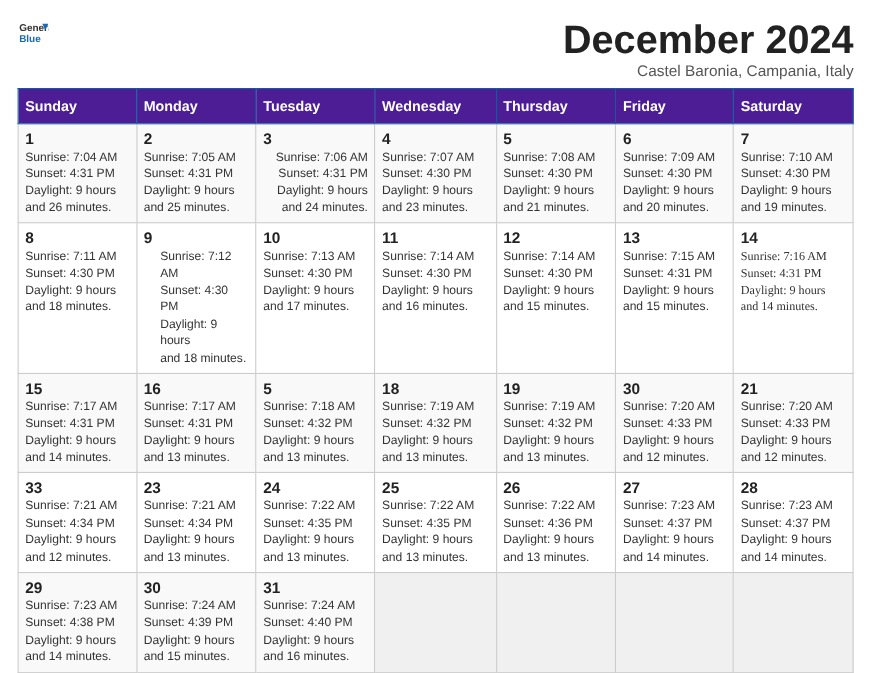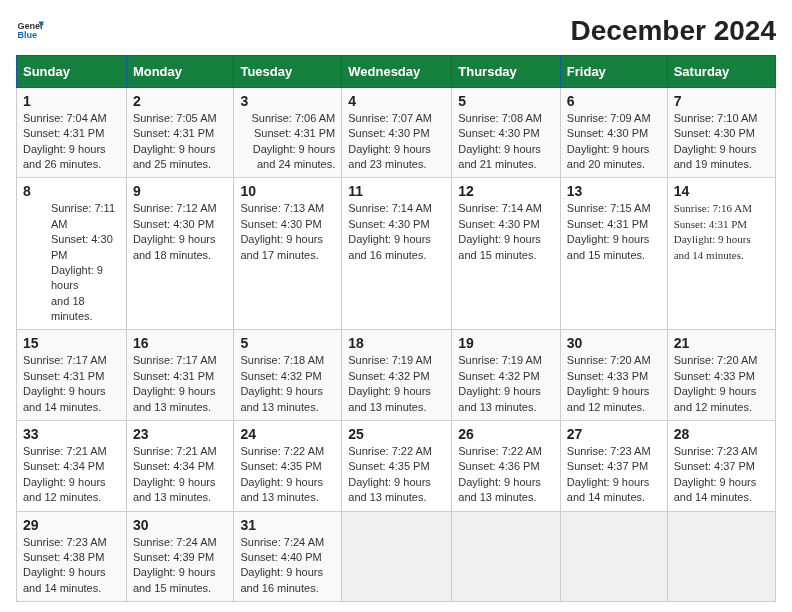--- a/index.html
+++ b/index.html
@@ -22,36 +22,36 @@
       gap: 4px;
     }
     .logo-icon {
       width: 28px;
       height: 28px;
     }
     .title-area {
       text-align: right;
     }
     .main-title {
-      font-size: 28px;
+      font-size: 36px;
       font-weight: bold;
       color: #222;
       line-height: 1.1;
     }
     .subtitle {
       font-size: 14px;
       color: #555;
     }
     table {
       width: 100%;
       border-collapse: collapse;
       font-size: 11px;
     }
     thead th {
-      background: #15803d;
+      background: #4c1d95;
       color: #fff;
       padding: 8px 6px;
       text-align: left;
       font-size: 13px;
       font-weight: bold;
       border: 1px solid #1558a0;
     }
     tbody td {
       border: 1px solid #ccc;
       padding: 5px 6px;
@@ -85,20 +85,21 @@
 <div class="header-area">
   <div class="logo">
     <svg class="logo-icon" viewBox="0 0 40 40">
       <text x="2" y="18" font-size="13" font-weight="bold" fill="#333">General</text>
       <text x="2" y="32" font-size="13" font-weight="bold" fill="#1a6ab1">Blue</text>
       <polygon points="32,8 40,8 36,16" fill="#1a6ab1"></polygon>
     </svg>
   </div>
   <div class="title-area">
     <div class="main-title">December 2024</div>
+    <div class="subtitle">Castel Baronia, Campania, Italy</div>
   </div>
 </div>
 
 <table>
   <thead>
     <tr>
     <th>Sunday</th>
         <th>Monday</th>
         <th>Tuesday</th>
         <th>Wednesday</th>
@@ -155,28 +156,28 @@
           <span class="day-num">7</span>
           <div class="day-info" style="white-space: pre-line;">Sunrise: 7:10 AM
 Sunset: 4:30 PM
 Daylight: 9 hours
 and 19 minutes.</div>
         </td>
       </tr>
       <tr>
         <td>
           <span class="day-num">8</span>
-          <div class="day-info" style="white-space: pre-line; margin-left: 28px;">Sunrise: 7:11 AM
+          <div class="day-info" style="white-space: pre-line;">Sunrise: 7:11 AM
 Sunset: 4:30 PM
 Daylight: 9 hours
 and 18 minutes.</div>
         </td>
         <td>
           <span class="day-num">9</span>
-          <div class="day-info" style="white-space: pre-line;">Sunrise: 7:12 AM
+          <div class="day-info" style="white-space: pre-line; margin-left: 15px;">Sunrise: 7:12 AM
 Sunset: 4:30 PM
 Daylight: 9 hours
 and 18 minutes.</div>
         </td>
         <td>
           <span class="day-num">10</span>
           <div class="day-info" style="white-space: pre-line;">Sunrise: 7:13 AM
 Sunset: 4:30 PM
 Daylight: 9 hours
 and 17 minutes.</div>

